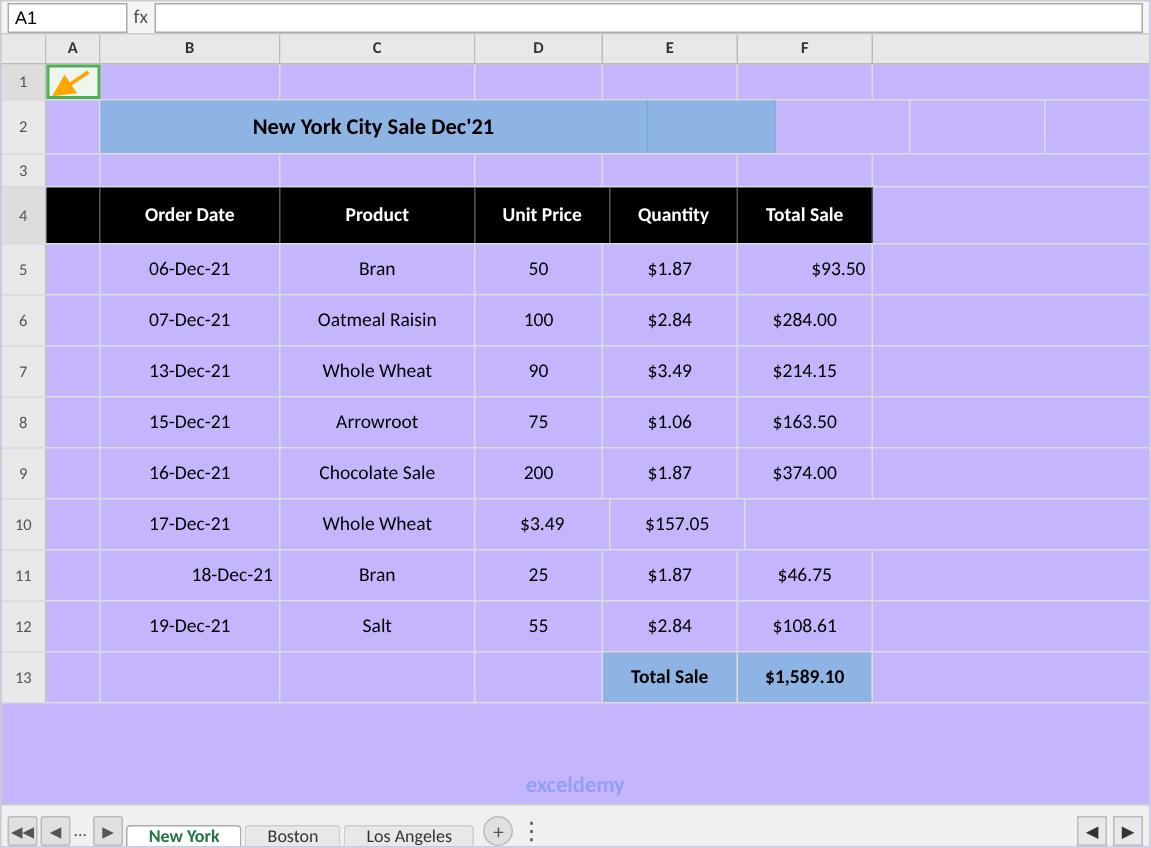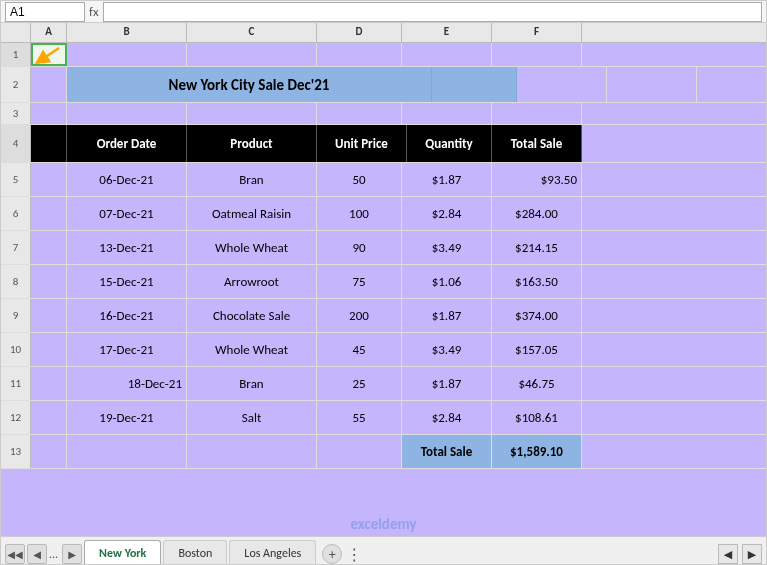--- a/index.html
+++ b/index.html
@@ -195,21 +195,21 @@
     }
     .tab-ellipsis {
       font-size: 12px;
       color: #555;
       margin-right: 4px;
       display: flex;
       align-items: center;
       height: 20px;
     }
     .sheet-tab {
-      height: 24px;
+      height: 14px;
       padding: 0 14px;
       border: 1px solid #ccc;
       border-bottom: none;
       background: #e8e8e8;
       font-size: 12px;
       color: #333;
       display: flex;
       align-items: center;
       cursor: pointer;
       margin-right: 2px;
@@ -465,23 +465,20 @@
 
       <div class="grid-row" style="height:34px;">
         <div class="row-num">10</div>
         <div class="cell cell-a"></div>
         <div class="cell cell-b" style="justify-content:center;">
             <span>17-Dec-21</span>
           </div>
         <div class="cell cell-c" style="justify-content:center;">
             <span>Whole Wheat</span>
           </div>
-        <div class="cell cell-d" style="justify-content:center;">
-            <span>45</span>
-          </div>
         <div class="cell cell-e" style="justify-content:center;">
             <span>$3.49</span>
           </div>
         <div class="cell cell-f" style="justify-content:center;">
             <span>$157.05</span>
           </div>
       </div>
 
       <div class="grid-row" style="height:34px;">
         <div class="row-num">11</div>

